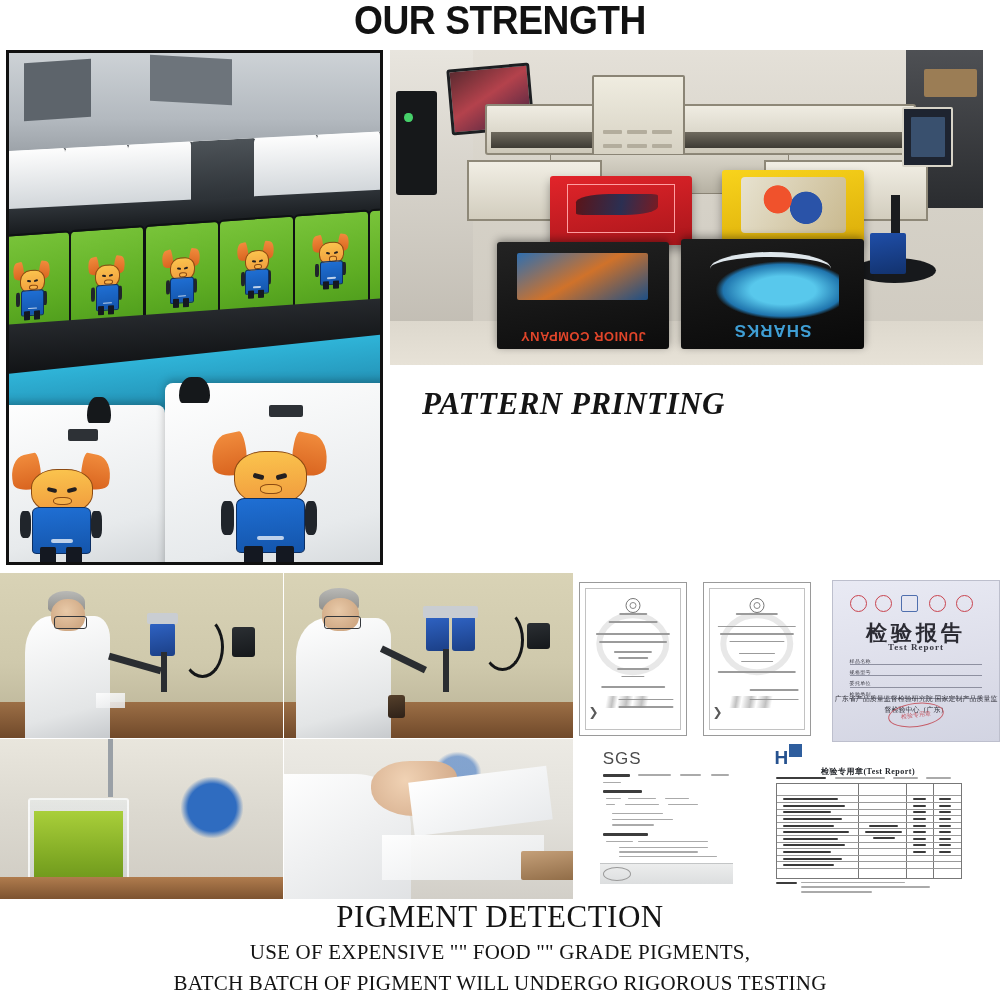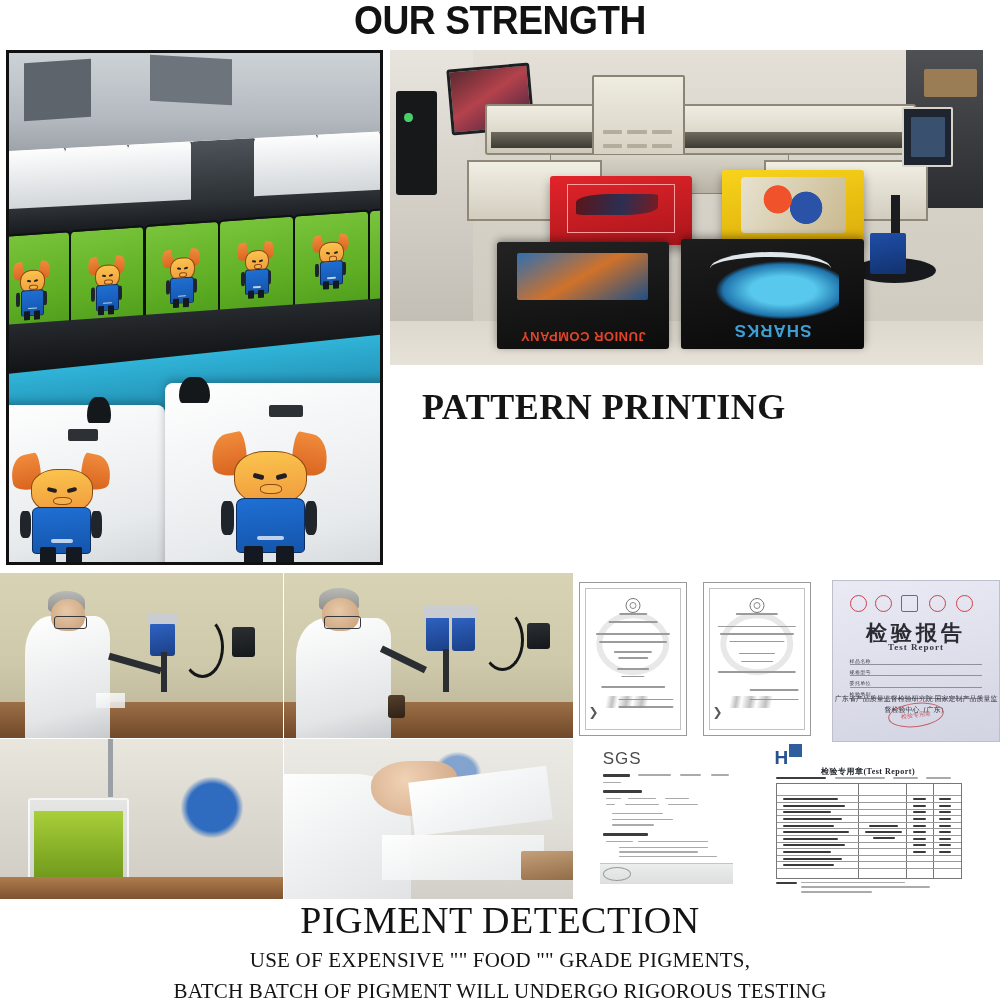--- a/index.html
+++ b/index.html
@@ -148,22 +148,22 @@
       transform:rotate(180deg);text-align:center;
       font-family:"Liberation Sans",sans-serif;font-weight:bold;
       color:#3f9ed4;font-size:17px;letter-spacing:1px;}
   #pr-bluebin{position:absolute;left:81%;top:58%;width:6%;height:13%;
       background:linear-gradient(170deg,#1f4ea8,#12326e);border-radius:2px;}
   #pr-floor{position:absolute;left:0;bottom:0;width:100%;height:14%;
       background:linear-gradient(180deg,#ddd8cd,#e7e2d7);}
 
   
   #pattern-block{position:absolute;left:390px;top:386px;width:610px;}
-  #pattern-heading{font-weight:bold;font-size:36px;color:#151515;
-      padding-left:32px;letter-spacing:0.5px;}
+  #pattern-heading{font-weight:bold;font-size:31px;color:#151515;
+      padding-left:32px;letter-spacing:0.5px;font-style:italic;}
   .pattern-line{font-size:21px;color:#151515;padding-left:16px;
       margin-top:12px;letter-spacing:0.3px;white-space:nowrap;}
 
   
   #lab-grid{left:0;top:573px;width:573px;height:326px;}
   .lab{position:absolute;overflow:hidden;}
   #lab-tl{left:0;top:0;width:283px;height:165px;}
   #lab-tr{left:284px;top:0;width:289px;height:165px;}
   #lab-bl{left:0;top:166px;width:283px;height:160px;}
   #lab-br{left:284px;top:166px;width:289px;height:160px;}
@@ -236,21 +236,21 @@
       vertical-align:super;margin-left:1px;}
   #h-title{position:absolute;left:0;top:16%;width:100%;text-align:center;
       font-size:8px;font-weight:bold;color:#22252a;letter-spacing:.5px;}
   #h-table{position:absolute;left:6%;top:27%;width:88%;height:62%;border:1px solid #777;}
   .h-col{position:absolute;top:0;height:100%;border-right:1px solid #777;}
   .h-trow{position:absolute;left:0;width:100%;height:1px;background:#9a9a9a;}
   .h-cellbar{position:absolute;background:#3a3a3a;height:2px;border-radius:1px;}
 
   
   #pigment-block{position:absolute;left:0;top:900px;width:1000px;text-align:center;}
-  #pigment-heading{font-size:38px;color:#141414;letter-spacing:0.5px;line-height:1.1;}
+  #pigment-heading{font-size:31px;color:#141414;letter-spacing:0.5px;line-height:1.1;}
   .pigment-line{font-size:21px;color:#141414;margin-top:6px;letter-spacing:0.2px;}
 </style>
 </head>
 <body>
 
 <div id="page-title">OUR STRENGTH</div>
 
 <div class="panel" id="panel-screenprint">
   <div id="sp-inner">
     <div id="sp-wall"></div>

